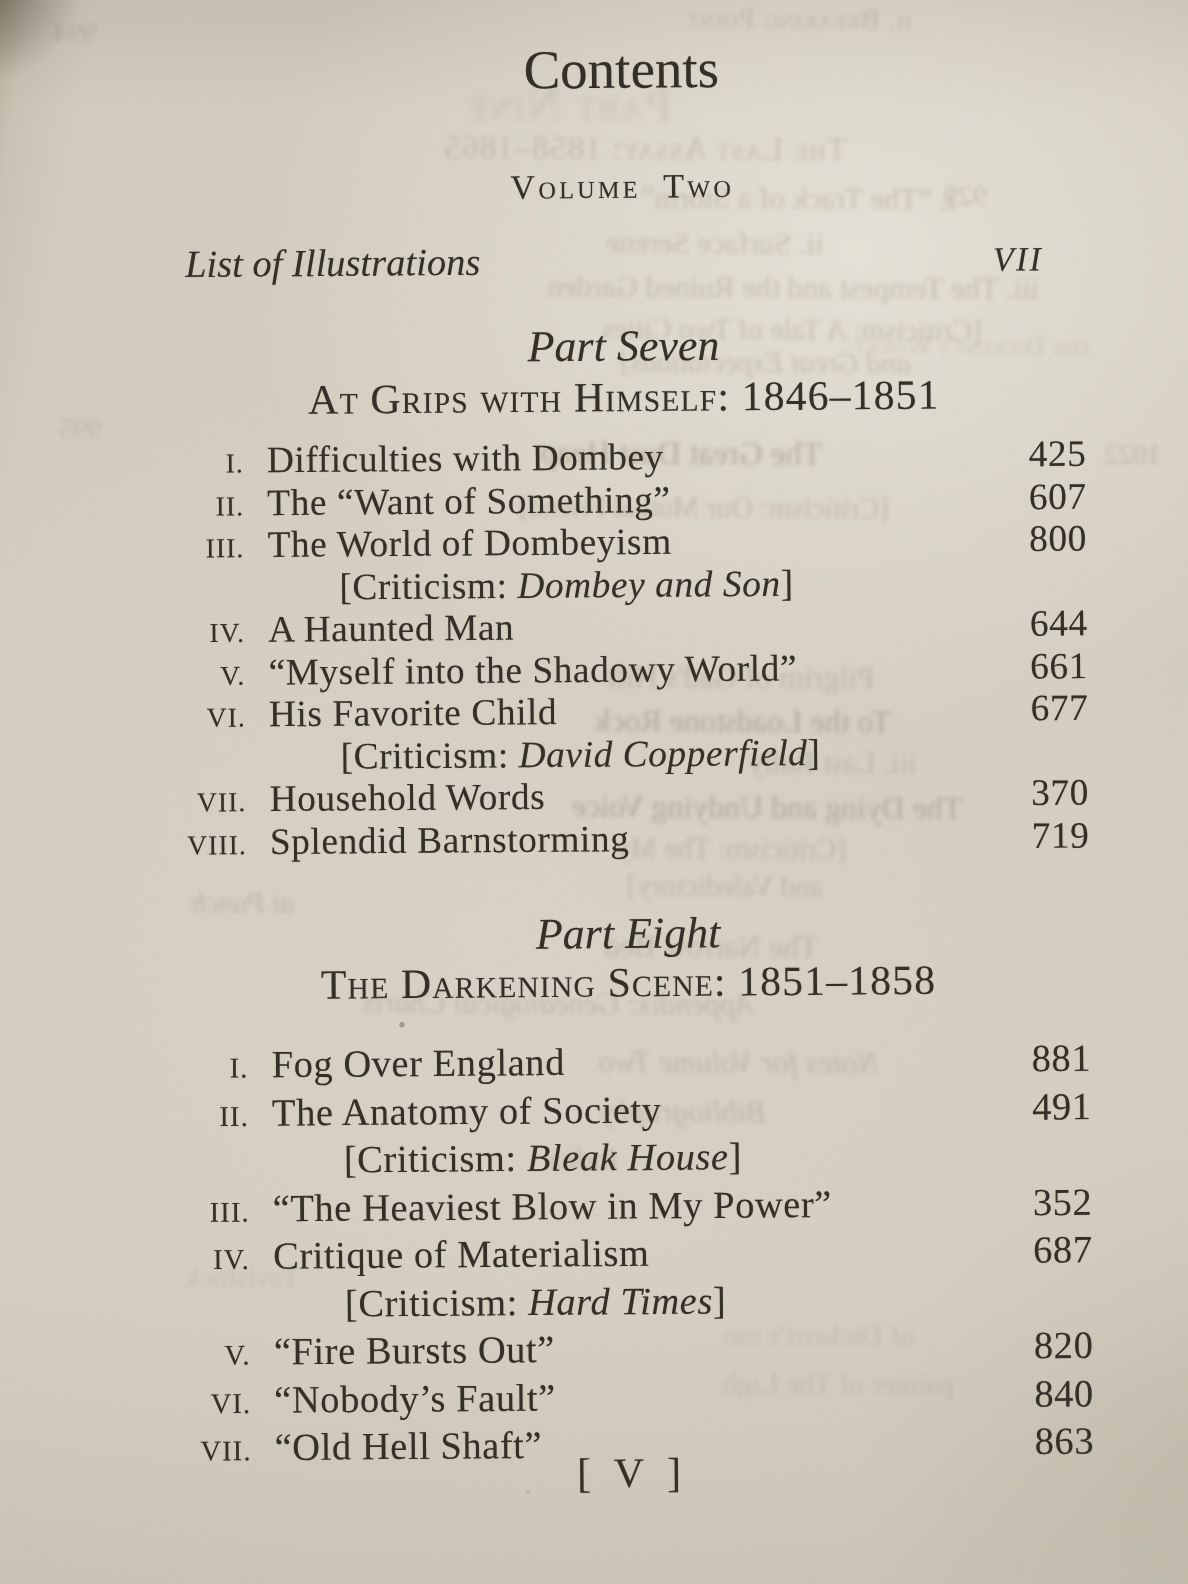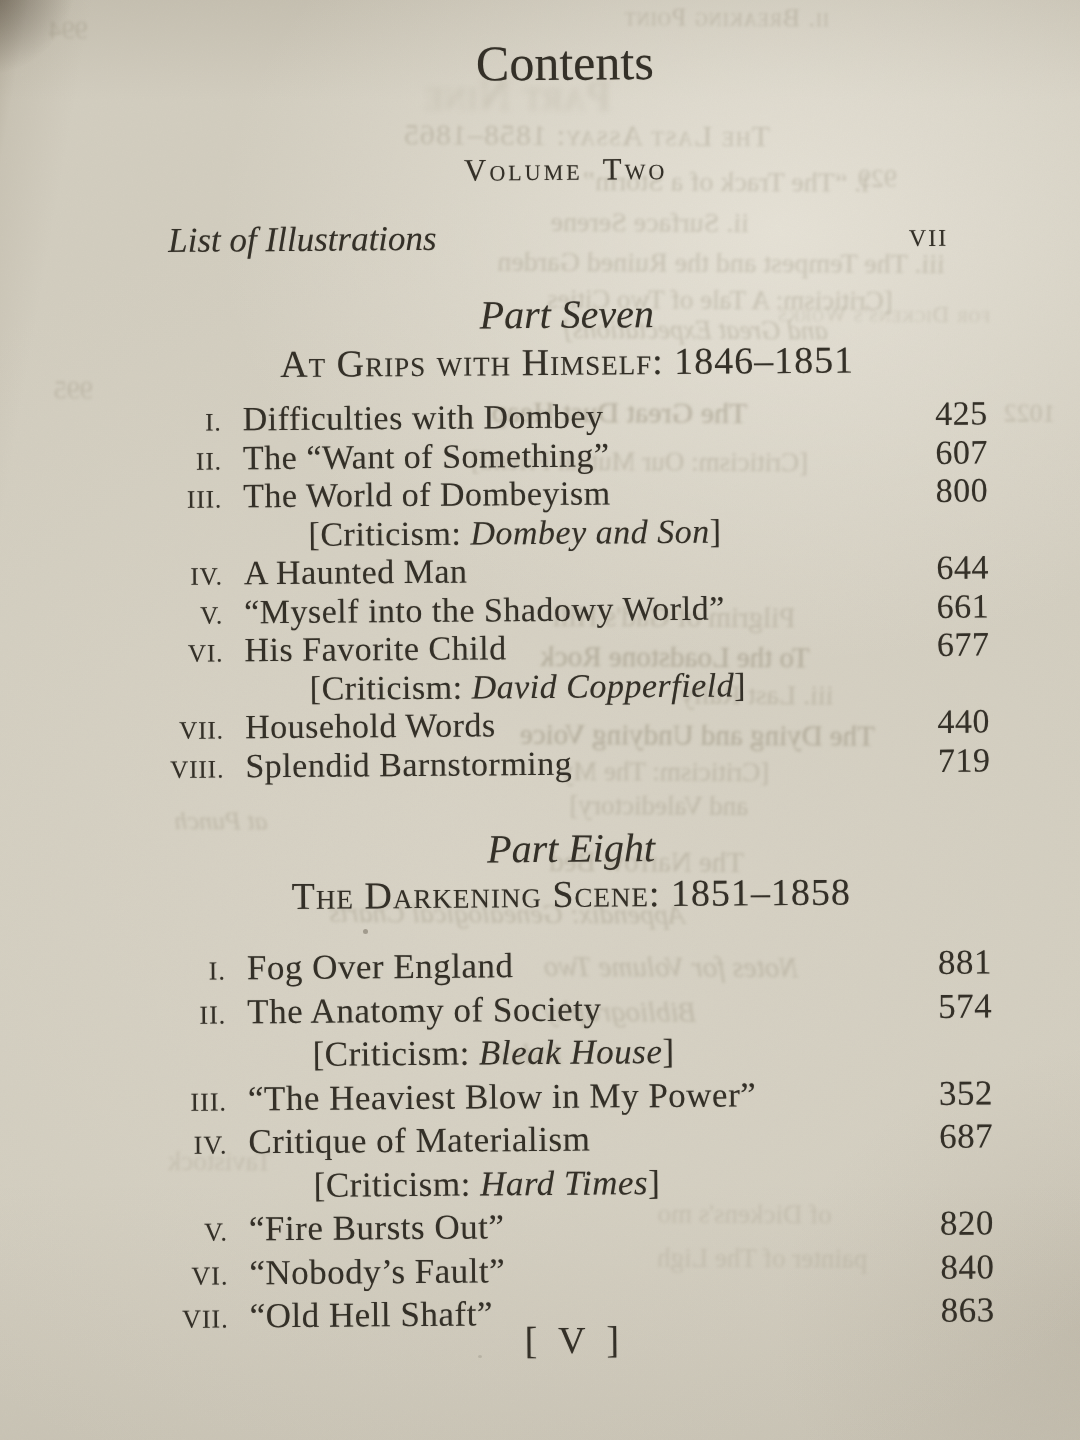--- a/index.html
+++ b/index.html
@@ -41,21 +41,21 @@
   }
   .centered{position:absolute;left:90px;width:960px;text-align:center;}
   .book-title{top:34px;font-size:50px;line-height:58px;}
   .volume{top:152px;font-size:31px;font-variant:small-caps;letter-spacing:3px;word-spacing:10px;}
   .front-row{
     position:absolute;left:172px;top:218px;width:818px;
     display:flex;justify-content:space-between;align-items:baseline;
     font-size:35px;line-height:40px;
   }
   .front-label{font-style:italic;}
-  .front-page{font-size:24px;padding-right:38px;letter-spacing:2px;}
+  .front-page{font-size:31px;padding-right:38px;letter-spacing:2px;font-style:italic;}
   .part-name{font-style:italic;font-size:40px;line-height:46px;}
   .part-sub{font-variant:small-caps;font-size:38px;line-height:44px;letter-spacing:1px;}
   .pn7{top:292px;} .ps7{top:340px;}
   .pn8{top:826px;} .ps8{top:872px;}
   .entries{position:absolute;left:150px;width:840px;}
   .e7{top:398px;} .e7 .row{height:38.5px;line-height:38.5px;font-size:34px;}
   .e7 .num{font-size:25px;}
   .e8{top:944px;} .e8 .row{height:43.5px;line-height:43.5px;font-size:35px;}
   .e8 .num{font-size:26px;}
   .row{display:flex;align-items:baseline;letter-spacing:0.5px;}
@@ -154,42 +154,42 @@
         <span class="num">VI.</span>
         <span class="ttl">His Favorite Child</span>
         <span class="pg">677</span>
       </div>
       <div class="row crit">
         <span>[Criticism: </span><span class="it">David Copperfield</span><span>]</span>
       </div>
       <div class="row">
         <span class="num">VII.</span>
         <span class="ttl">Household Words</span>
-        <span class="pg">440</span>
+        <span class="pg">370</span>
       </div>
       <div class="row">
         <span class="num">VIII.</span>
         <span class="ttl">Splendid Barnstorming</span>
         <span class="pg">719</span>
       </div>
     </div>
 
     <div class="centered part-name pn8">Part Eight</div>
     <div class="centered part-sub ps8">The Darkening Scene: 1851–1858</div>
 
     <div class="entries e8">
       <div class="row">
         <span class="num">I.</span>
         <span class="ttl">Fog Over England</span>
         <span class="pg">881</span>
       </div>
       <div class="row">
         <span class="num">II.</span>
         <span class="ttl">The Anatomy of Society</span>
-        <span class="pg">574</span>
+        <span class="pg">491</span>
       </div>
       <div class="row crit">
         <span>[Criticism: </span><span class="it">Bleak House</span><span>]</span>
       </div>
       <div class="row">
         <span class="num">III.</span>
         <span class="ttl">“The Heaviest Blow in My Power”</span>
         <span class="pg">352</span>
       </div>
       <div class="row">

